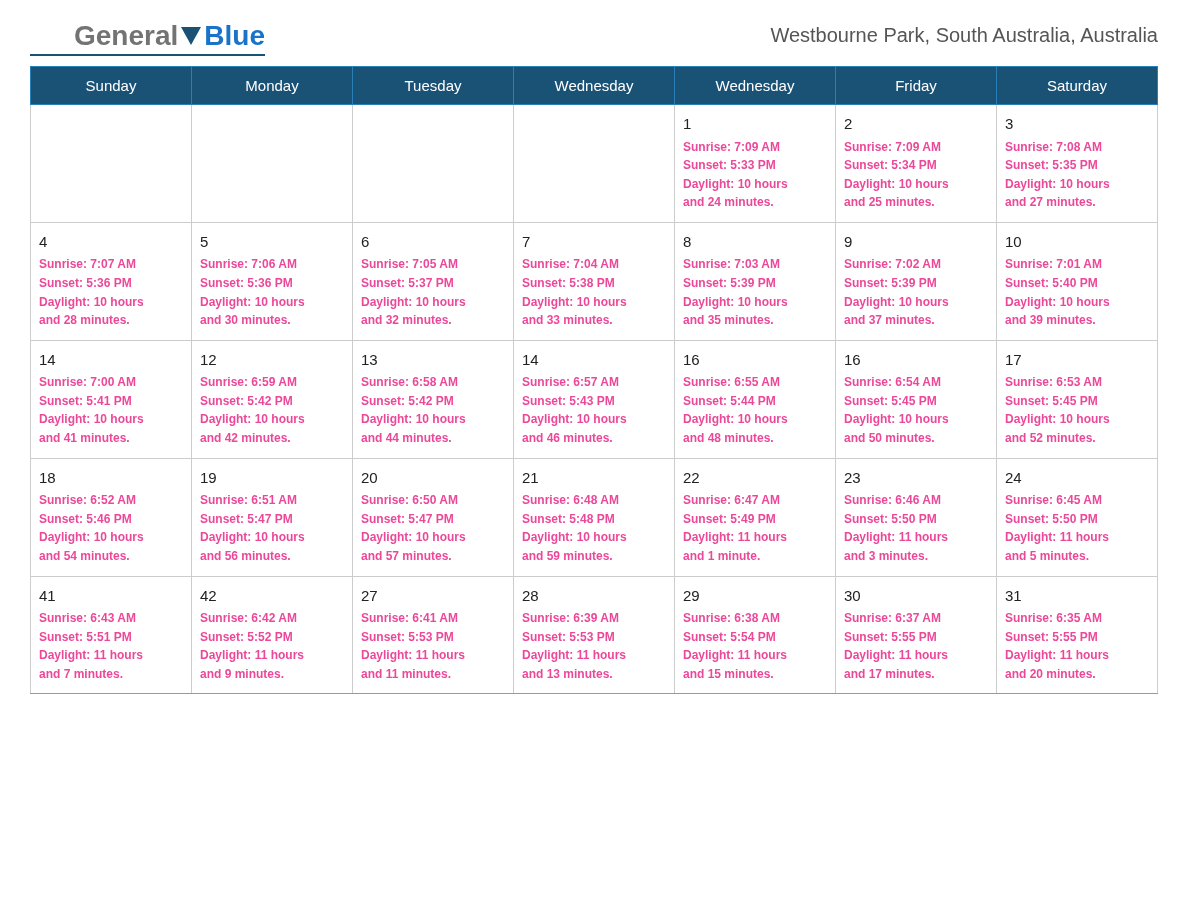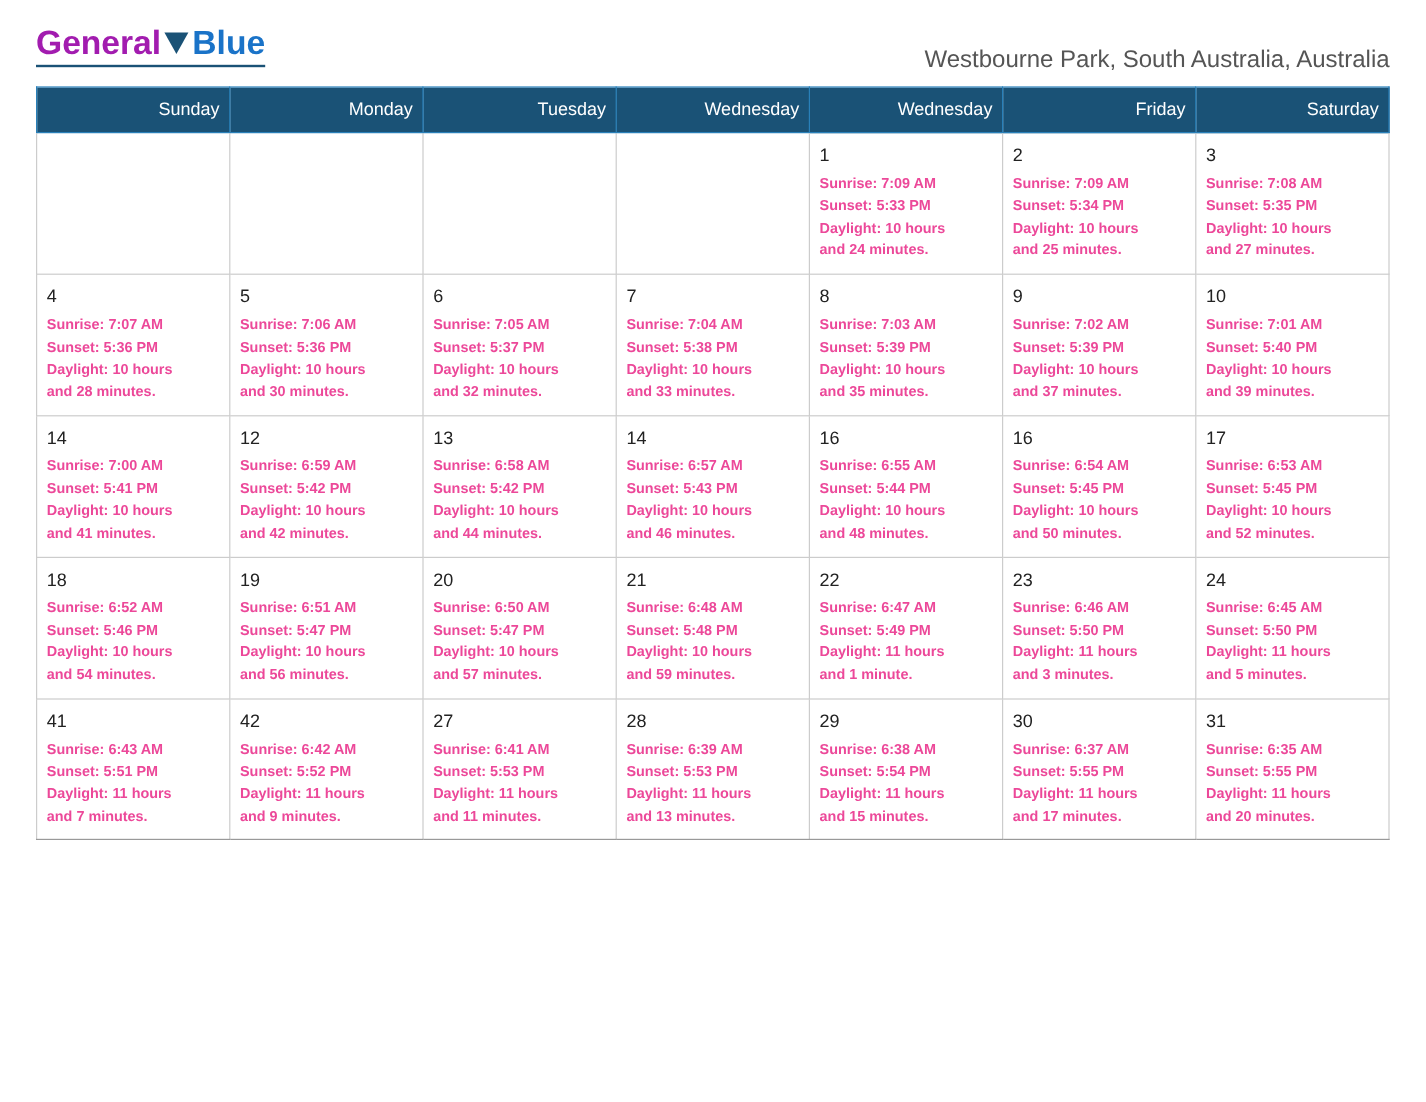--- a/index.html
+++ b/index.html
@@ -21,21 +21,21 @@
       flex-direction: column;
       align-items: flex-start;
     }
     .logo-text {
       display: flex;
       align-items: center;
       font-size: 28px;
       font-weight: bold;
       color: #333;
     }
-    .logo-general { color: #a21caf; }
+    .logo-general { color: #737373; margin-left: 44px; }
     .logo-triangle {
       width: 0; height: 0;
       border-left: 10px solid transparent;
       border-right: 10px solid transparent;
       border-top: 18px solid #1a5276;
       margin: 0 3px;
       display: inline-block;
     }
     .logo-blue {
       color: #1a73c8;
@@ -53,34 +53,34 @@
     }
     .month-title {
       font-size: 52px;
       font-weight: 300;
       color: #222;
       line-height: 1.1;
     }
     .location-title {
       font-size: 20px;
       color: #555;
-      margin-top: 19px;
+      margin-top: 4px;
     }
     .calendar {
       width: 100%;
       border-collapse: collapse;
       border: 1px solid #999;
     }
     .calendar th {
       background: #1a5276;
       color: #fff;
       padding: 10px 8px;
       font-size: 15px;
       font-weight: normal;
-      text-align: right;
+      text-align: center;
       border: 1px solid #2980b9;
     }
     .calendar td {
       vertical-align: top;
       padding: 8px 8px 10px 8px;
       border: 1px solid #ccc;
       width: 14.28%;
       min-height: 100px;
       font-size: 12.5px;
       color: #333;

